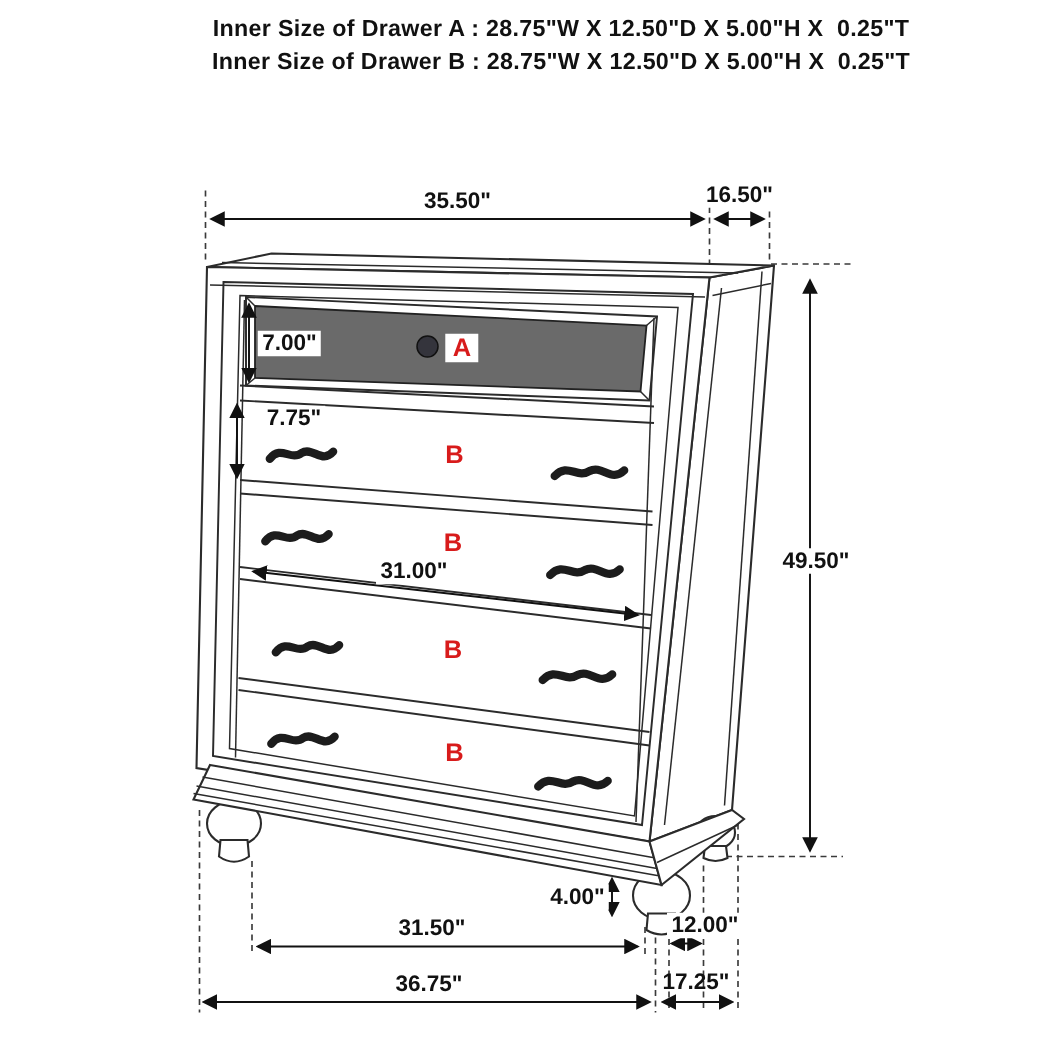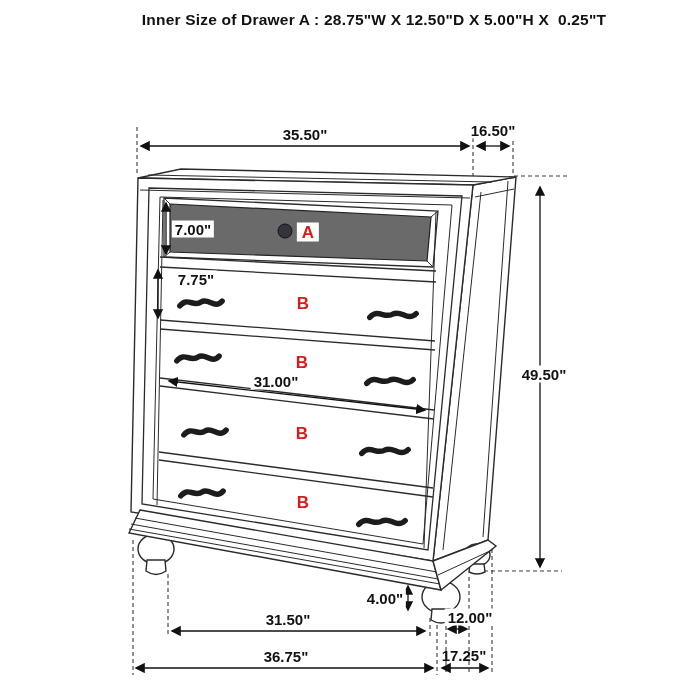--- a/index.html
+++ b/index.html
@@ -167,20 +167,21 @@
       <line class="dim" x1="169" y1="381" x2="425" y2="410"></line>
       <line class="dim" x1="408" y1="586" x2="408" y2="610"></line>
       <line class="dim" x1="172" y1="631" x2="425" y2="631"></line>
       <line class="dim" x1="448" y1="629" x2="467" y2="629"></line>
       <line class="dim" x1="136" y1="668" x2="433" y2="668"></line>
       <line class="dim" x1="442" y1="668" x2="488" y2="668"></line>
     </g>
   </svg>
 
   <div class="hdr" style="top:11px">Inner Size of Drawer A : 28.75"W X 12.50"D X 5.00"H X  0.25"T</div>
+  <div class="hdr" style="top:33px">Inner Size of Drawer B : 28.75"W X 12.50"D X 5.00"H X  0.25"T</div>
 
   <div class="lbl" style="left:305px;top:134px">35.50"</div>
   <div class="lbl chip" style="left:493px;top:130px">16.50"</div>
   <div class="lbl chip" style="left:544px;top:374px">49.50"</div>
   <div class="lbl chip" style="left:193px;top:229px">7.00"</div>
   <div class="lbl chip" style="left:196px;top:279px">7.75"</div>
   <div class="lbl chip" style="left:276px;top:381px">31.00"</div>
   <div class="lbl chip" style="left:385px;top:598px">4.00"</div>
   <div class="lbl chip" style="left:470px;top:617px">12.00"</div>
   <div class="lbl" style="left:288px;top:619px">31.50"</div>

